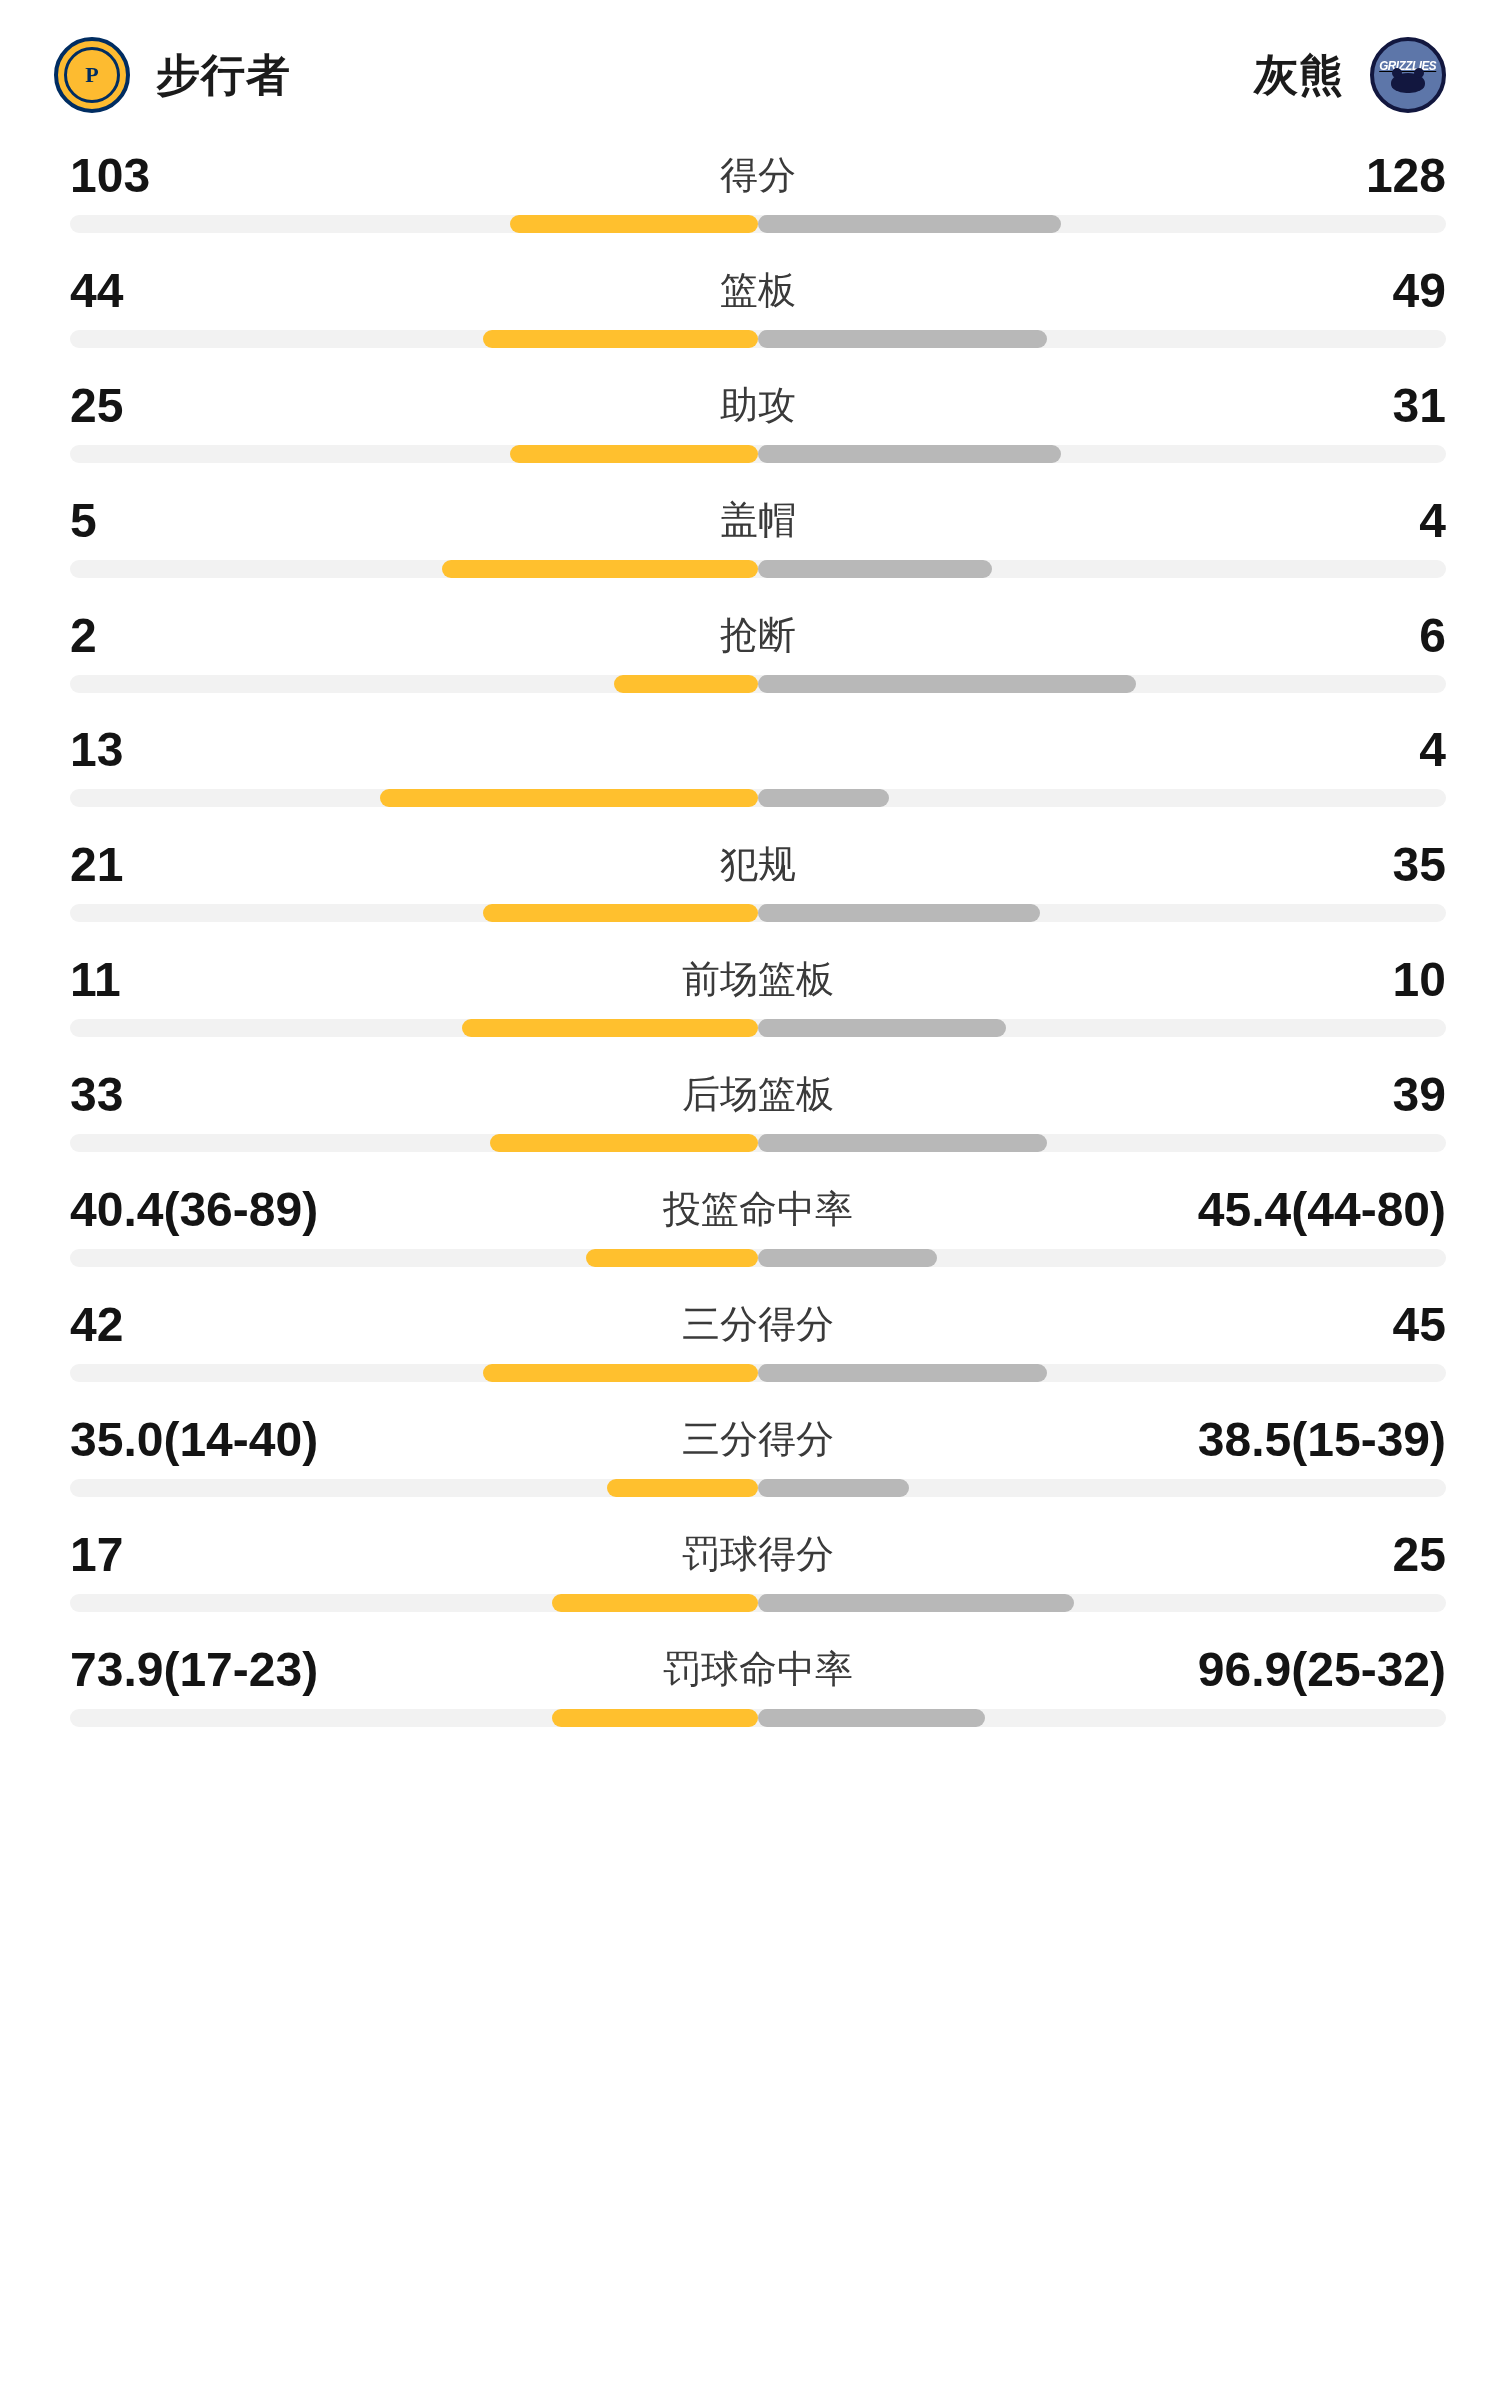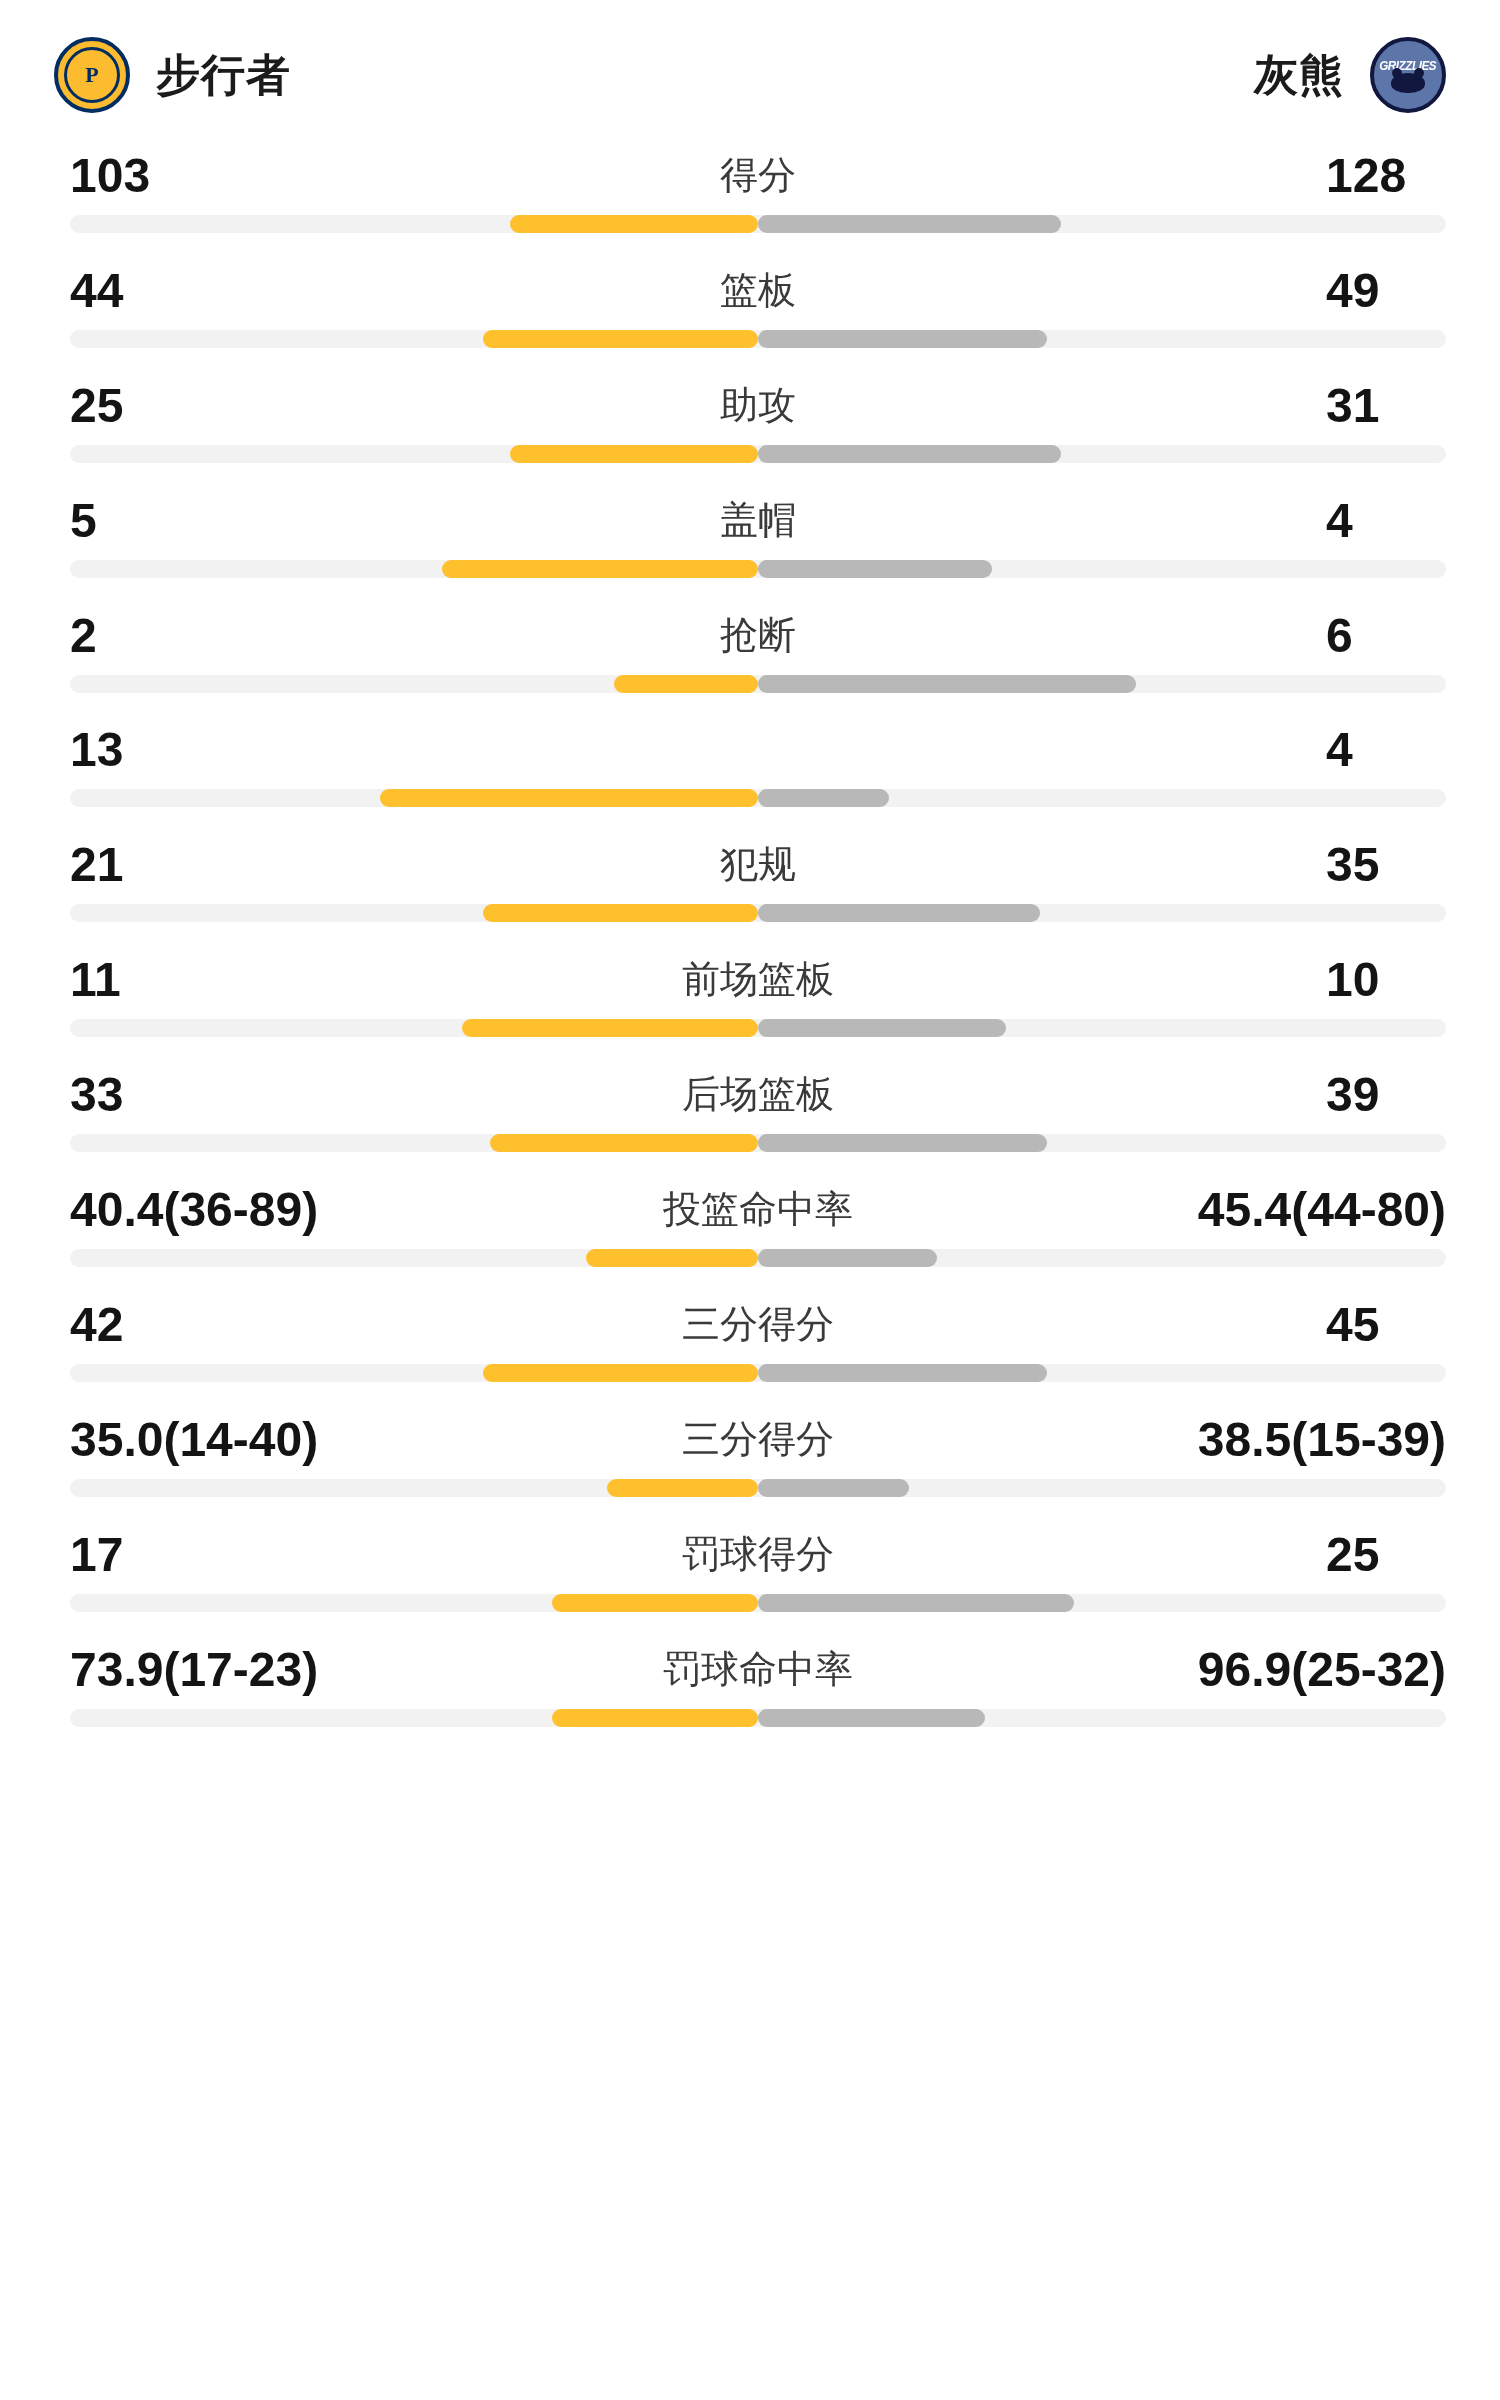--- a/index.html
+++ b/index.html
@@ -54,20 +54,21 @@
     border: 3px solid #002d62;
     display:flex; align-items:center; justify-content:center;
     font-size: 22px; font-weight: 700; color: #002d62;
     font-family: "Liberation Serif", serif;
   }
   .logo.away {
     background: #5d76a9;
     border: 4px solid #12173f;
     flex-direction: column;
     gap: 0;
+    text-decoration: underline;
   }
   .logo.away .badge-text {
     font-size: 13px;
     font-weight: 700;
     color: #ffffff;
     letter-spacing: -0.5px;
     font-style: italic;
     transform: scaleX(0.9);
   }
   .logo.away .bear {
@@ -99,21 +100,21 @@
   }
   .stat-value {
     font-size: 48px;
     font-weight: 700;
     color: #141414;
     white-space: nowrap;
     line-height: 1.05;
     flex: 0 0 auto;
     min-width: 120px;
   }
-  .stat-value.right { text-align: left; }
+  .stat-value.right { text-align: right; }
   .stat-label {
     font-size: 38px;
     font-weight: 500;
     color: #3a3a3a;
     text-align: center;
     flex: 1 1 auto;
     white-space: nowrap;
   }
 
   .bar-track {

